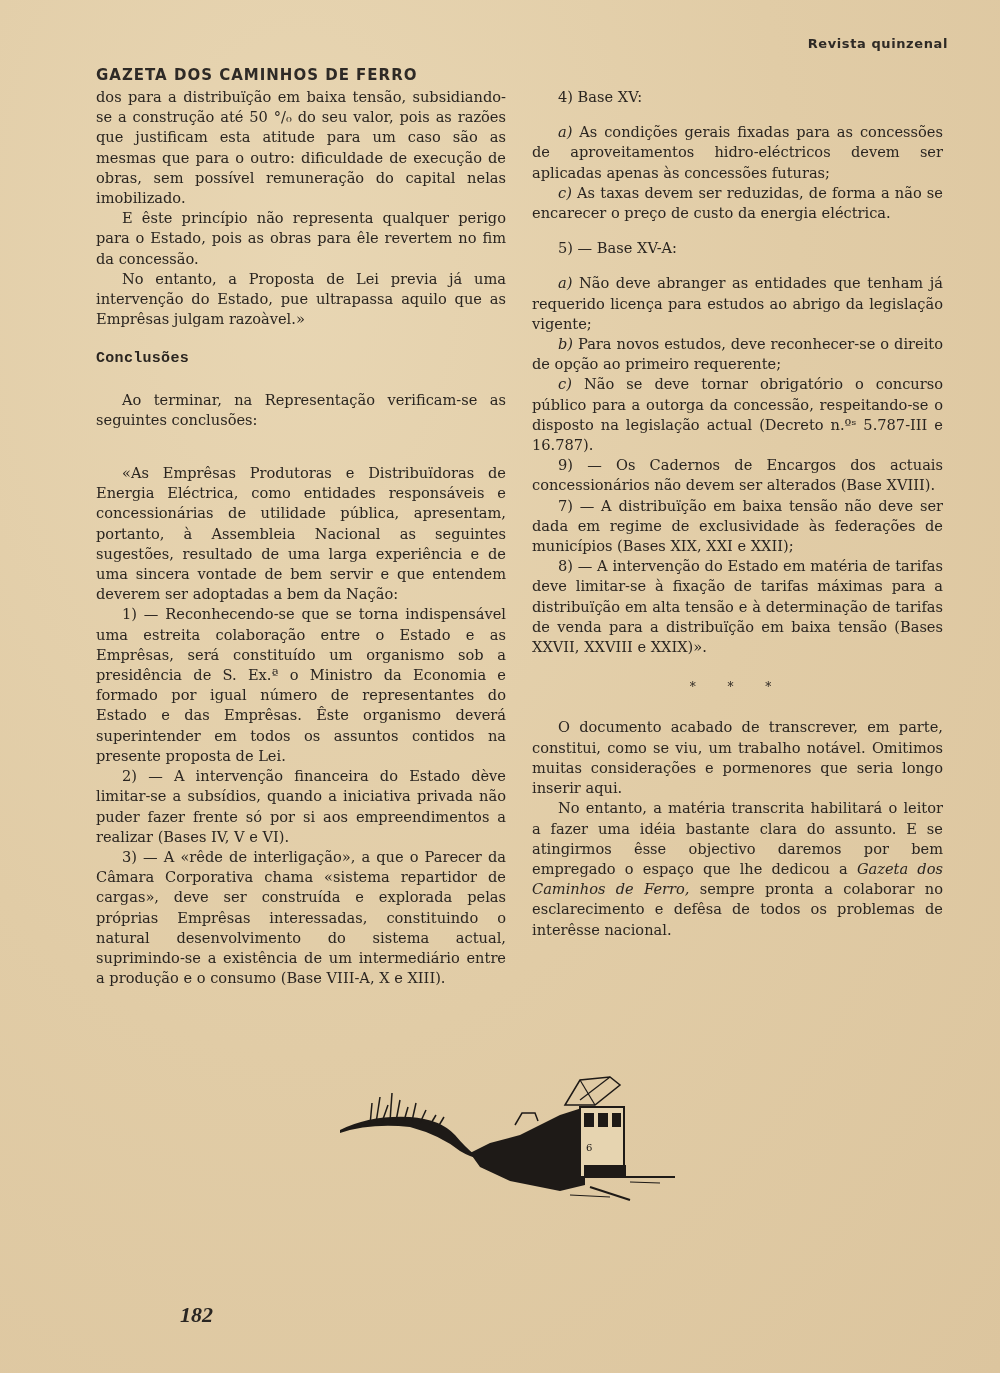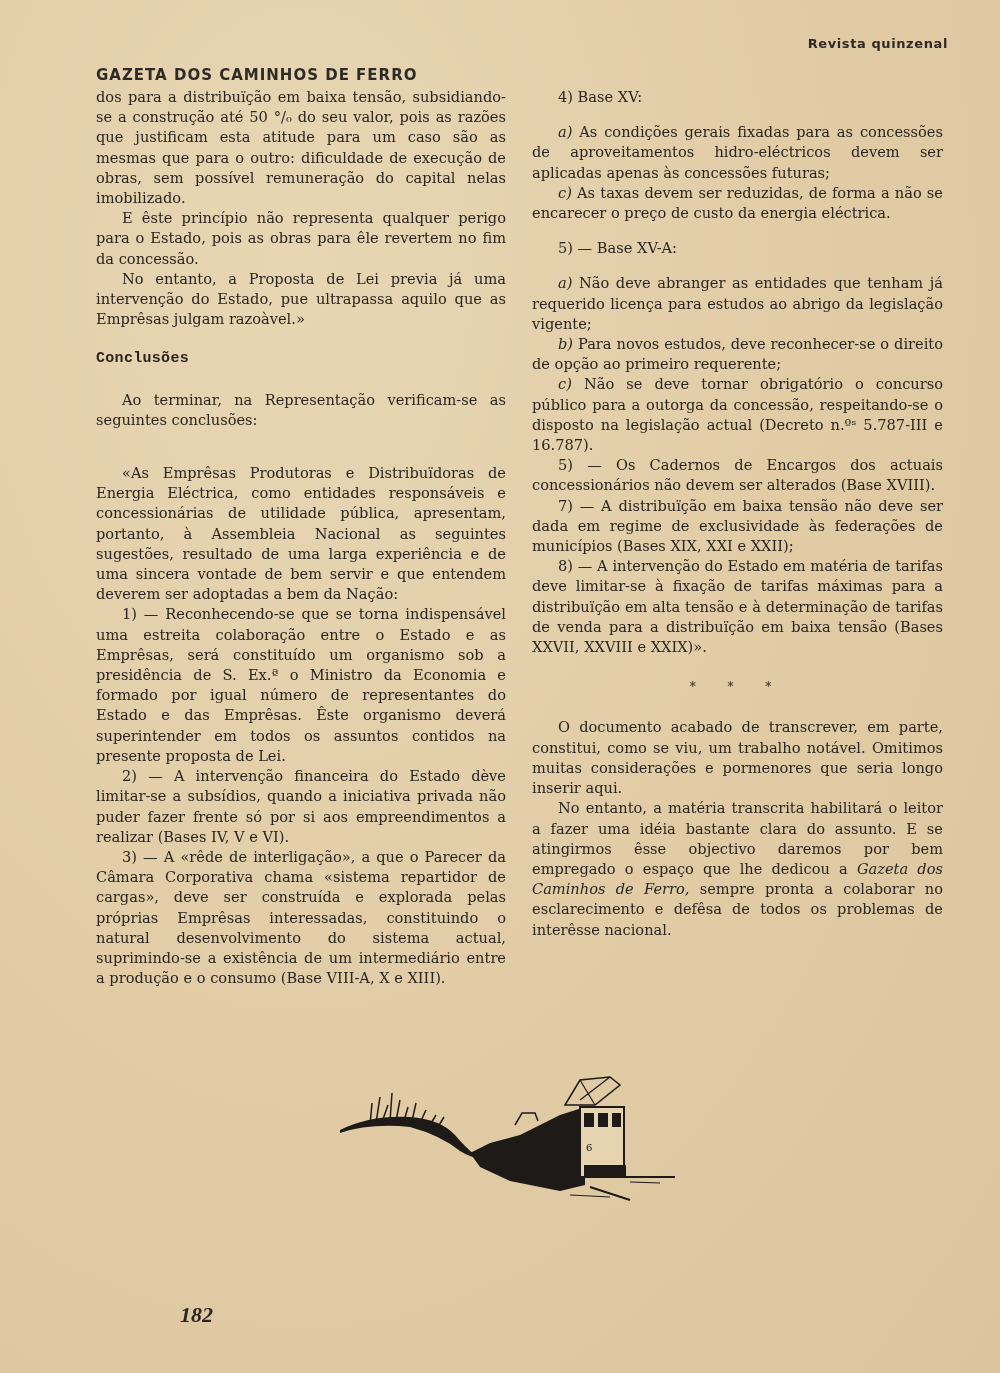--- a/index.html
+++ b/index.html
@@ -71,21 +71,21 @@
   <p class="ind">4) Base XV:</p>
   <div class="gap-s"></div>
   <p class="ind"><em>a)</em><span> As condições gerais fixadas para as concessões de aproveitamentos hidro-eléctricos devem ser aplicadas apenas às concessões futuras;</span></p>
   <p class="ind"><em>c)</em><span> As taxas devem ser reduzidas, de forma a não se encarecer o preço de custo da energia eléctrica.</span></p>
   <div class="gap-s"></div>
   <p class="ind">5) — Base XV-A:</p>
   <div class="gap-s"></div>
   <p class="ind"><em>a)</em><span> Não deve abranger as entidades que tenham já requerido licença para estudos ao abrigo da legislação vigente;</span></p>
   <p class="ind"><em>b)</em><span> Para novos estudos, deve reconhecer-se o direito de opção ao primeiro requerente;</span></p>
   <p class="ind"><em>c)</em><span>  Não se deve tornar obrigatório o concurso público para a outorga da concessão, respeitando-se o disposto na legislação actual (Decreto n.ºˢ 5.787-III e 16.787).</span></p>
-  <p class="ind">5) — Os Cadernos de Encargos dos actuais concessionários não devem ser alterados (Base XVIII).</p>
+  <p class="ind">9) — Os Cadernos de Encargos dos actuais concessionários não devem ser alterados (Base XVIII).</p>
   <p class="ind">7) — A distribuïção em baixa tensão não deve ser dada em regime de exclusividade às federações de municípios (Bases XIX, XXI e XXII);</p>
   <p class="ind">8) — A intervenção do Estado em matéria de tarifas deve limitar-se à fixação de tarifas máximas para a distribuïção em alta tensão e à determinação de tarifas de venda para a distribuïção em baixa tensão (Bases XXVII, XXVIII e XXIX)».</p>
   <div class="gap-m"></div>
   <p class="stars">* * *</p>
   <div class="gap-m"></div>
   <p class="ind">O documento acabado de transcrever, em parte, constitui, como se viu, um trabalho notável. Omitimos muitas considerações e pormenores que seria longo inserir aqui.</p>
   <p class="ind"><span>No entanto, a matéria transcrita habilitará o leitor a fazer uma idéia bastante clara do assunto. E se atingirmos êsse objectivo daremos por bem empregado o espaço que lhe dedicou a </span><em>Gazeta dos Caminhos de Ferro,</em><span> sempre pronta a colaborar no esclarecimento e defêsa de todos os problemas de interêsse nacional.</span></p>
 </div>
 
 <div class="illustration">

